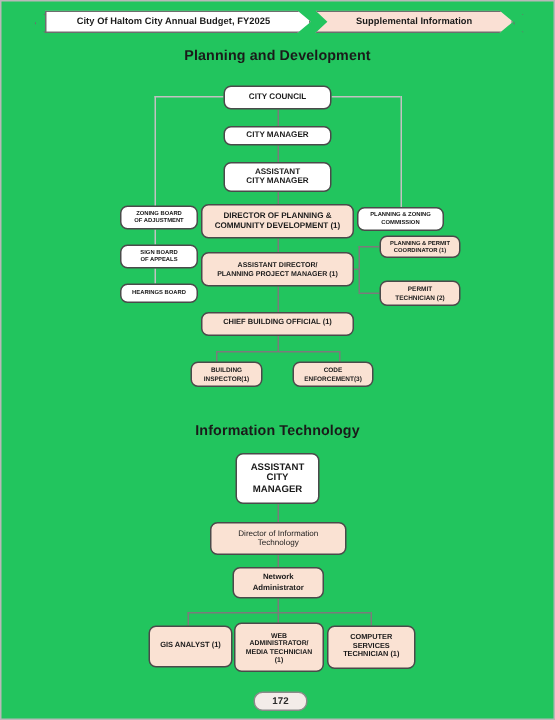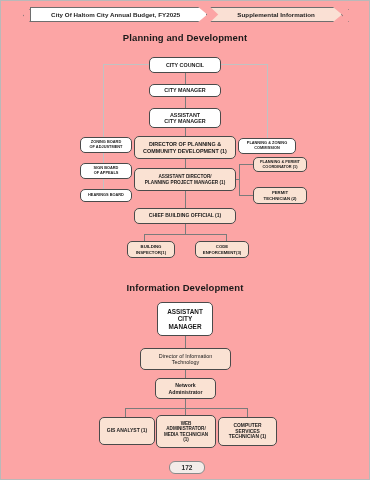--- a/index.html
+++ b/index.html
@@ -13,21 +13,21 @@
     overflow: hidden;
     font-family: "Liberation Sans", sans-serif;
     color: #1a1a1a;
     position: relative;
   }
   #page {
     position: absolute;
     left: 0; top: 0;
     width: 370px;
     height: 480px;
-    background: #fca5a5;
+    background: #22c55e;
     border: 1px solid #b9b9b9;
     box-sizing: border-box;
     overflow: hidden;
   }
 
   
   .banner {
     position: absolute;
     left: 22px;
     top: 6px;
@@ -238,21 +238,21 @@
       <span>COORDINATOR (1)</span>
     </div>
 
     <div class="node fill" style="left:252px; top:186px; width:54px; height:17px; font-size:4.3px; font-weight:bold; flex-direction:column;">
       <span>PERMIT</span>
       <span>TECHNICIAN (2)</span>
     </div>
 
   </div>
 
-  <div class="sec-title" id="title-it">Information Development</div>
+  <div class="sec-title" id="title-it">Information Technology</div>
 
   <div class="chart">
 
     <div class="ln v" style="left:184px; top:335px; height:12px;"></div>
     <div class="ln v" style="left:184px; top:369px; height:8px;"></div>
     <div class="ln v" style="left:184px; top:398px; height:9px;"></div>
     <div class="ln h" style="left:124px; top:407px; width:122px;"></div>
     <div class="ln v" style="left:124px; top:407px; height:9px;"></div>
     <div class="ln v" style="left:184px; top:407px; height:9px;"></div>
     <div class="ln v" style="left:246px; top:407px; height:9px;"></div>

